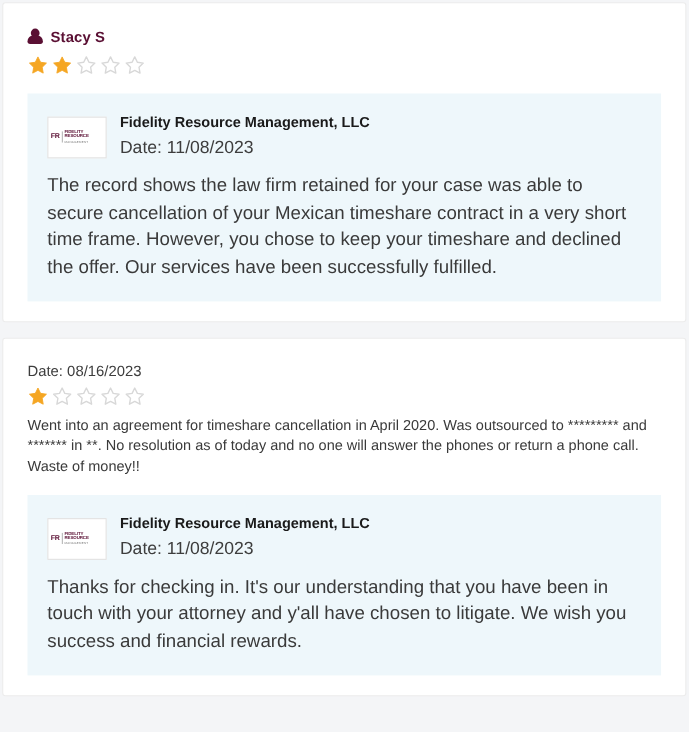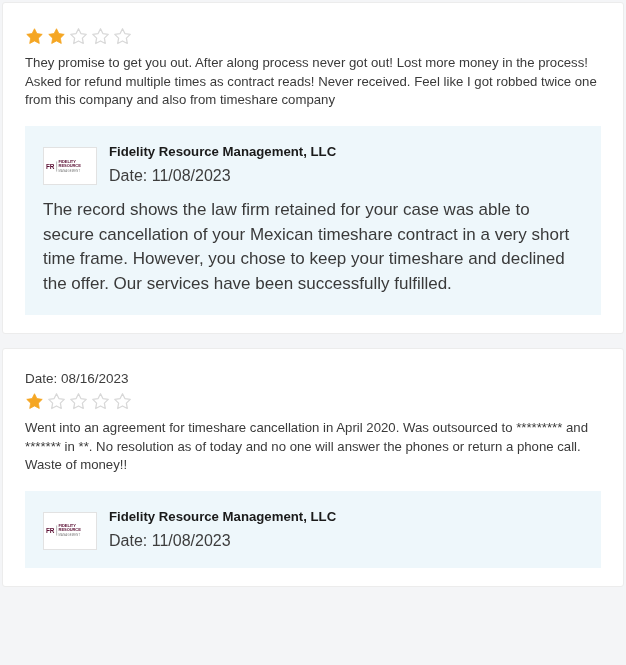--- a/index.html
+++ b/index.html
@@ -162,38 +162,44 @@
     margin: 13px 0 0 0;
   }
   .card-2 .review-text { margin-top: 2px; }
 </style>
 </head>
 <body>
 
 <div class="page">
 
   <div class="review-card card-1">
+    <div class="reviewer-row">
+      <span class="person-icon">
+        <span class="head"></span>
+          <span class="body"></span>
+      </span>
+      <span class="reviewer-name">Stacy S</span>
+    </div>
     <div class="stars">
         <svg viewBox="0 0 24 24" class="star">
           <path d="M12 2.2l3.02 6.12 6.76.98-4.89 4.77 1.15 6.73L12 17.62 5.96 20.8l1.15-6.73L2.22 9.3l6.76-.98z" fill="#f5a623" stroke="#f5a623" stroke-width="1" stroke-linejoin="round"></path>
         </svg>
         <svg viewBox="0 0 24 24" class="star">
           <path d="M12 2.2l3.02 6.12 6.76.98-4.89 4.77 1.15 6.73L12 17.62 5.96 20.8l1.15-6.73L2.22 9.3l6.76-.98z" fill="#f5a623" stroke="#f5a623" stroke-width="1" stroke-linejoin="round"></path>
         </svg>
         <svg viewBox="0 0 24 24" class="star">
           <path d="M12 2.2l3.02 6.12 6.76.98-4.89 4.77 1.15 6.73L12 17.62 5.96 20.8l1.15-6.73L2.22 9.3l6.76-.98z" fill="none" stroke="#d8d8d8" stroke-width="1.6" stroke-linejoin="round"></path>
         </svg>
         <svg viewBox="0 0 24 24" class="star">
           <path d="M12 2.2l3.02 6.12 6.76.98-4.89 4.77 1.15 6.73L12 17.62 5.96 20.8l1.15-6.73L2.22 9.3l6.76-.98z" fill="none" stroke="#d8d8d8" stroke-width="1.6" stroke-linejoin="round"></path>
         </svg>
         <svg viewBox="0 0 24 24" class="star">
           <path d="M12 2.2l3.02 6.12 6.76.98-4.89 4.77 1.15 6.73L12 17.62 5.96 20.8l1.15-6.73L2.22 9.3l6.76-.98z" fill="none" stroke="#d8d8d8" stroke-width="1.6" stroke-linejoin="round"></path>
         </svg>
       </div>
-    <p class="review-text">They promise to get you out. After along process never got out! Lost more money in the process! Asked for refund multiple times as contract reads! Never received. Feel like I got robbed twice one from this company and also from timeshare company</p>
 
     <div class="response-box">
       <div class="response-head">
         <div class="company-logo">
           <div class="logo-inner">
             <span class="logo-mark">FR</span>
             <span class="logo-bar"></span>
             <span class="logo-text">
               <span class="l1">FIDELITY RESOURCE</span>
               <span class="l2">MANAGEMENT</span>
@@ -240,16 +246,17 @@
               <span class="l1">FIDELITY RESOURCE</span>
               <span class="l2">MANAGEMENT</span>
             </span>
           </div>
         </div>
         <div class="response-meta">
           <span class="company-name">Fidelity Resource Management, LLC</span>
           <span class="response-date">Date: 11/08/2023</span>
         </div>
       </div>
+      <p class="response-text">Thanks for checking in. It's our understanding that you have been in touch with your attorney and y'all have chosen to litigate. We wish you success and financial rewards.</p>
     </div>
   </div>
 
 </div>
 
 </body></html>

